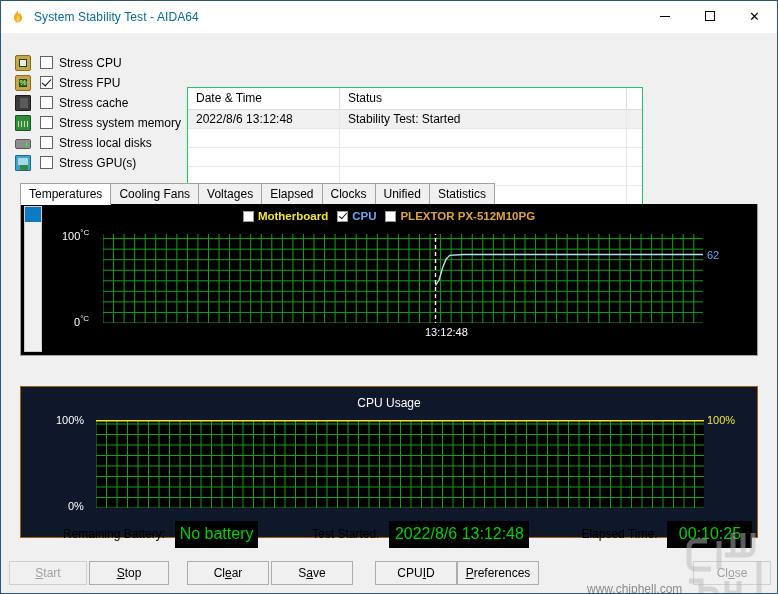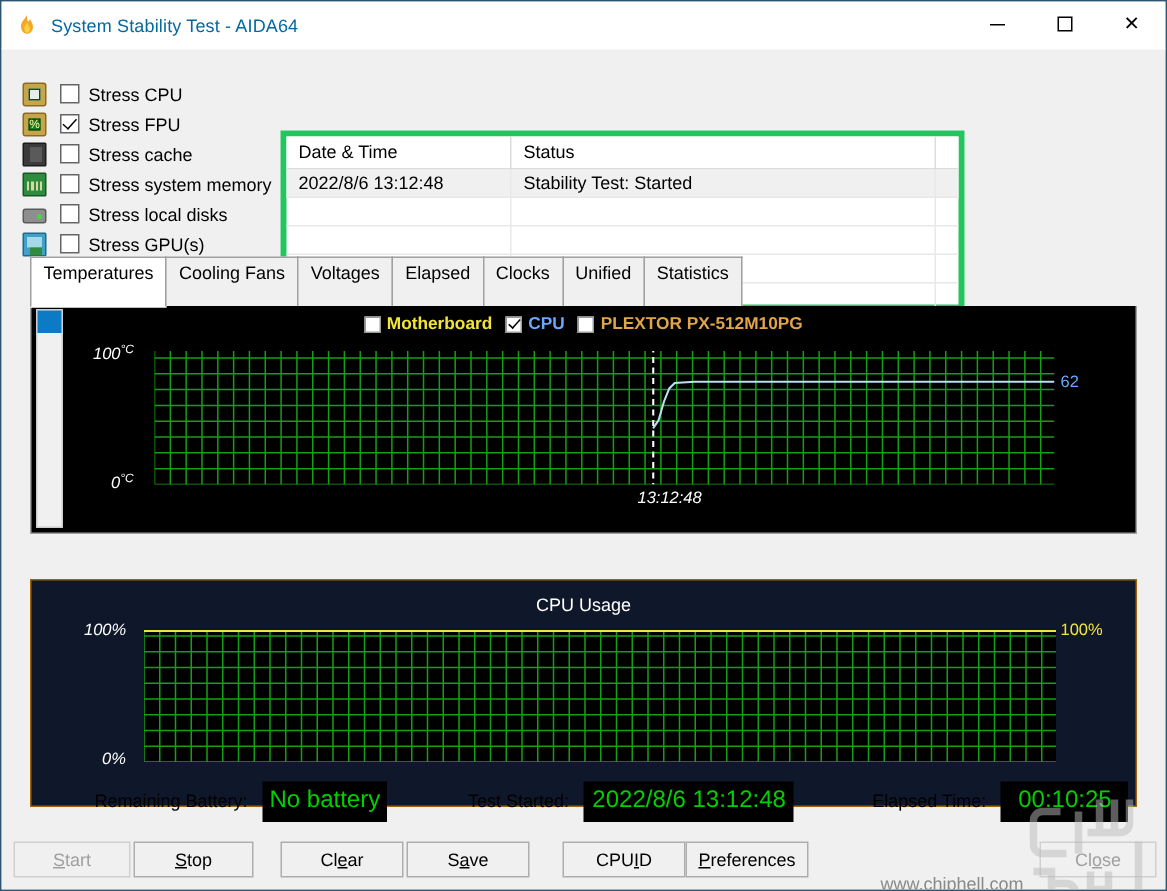--- a/index.html
+++ b/index.html
@@ -87,21 +87,21 @@
   .ic-disk::after{content:"";position:absolute;right:2px;top:3px;width:3px;height:3px;background:#3ddd3d;}
   .ic-gpu{background:#3fa0c8;border:1px solid #1d6a8c;border-radius:1px;}
   .ic-gpu::after{content:"";position:absolute;left:2px;top:2px;right:2px;bottom:5px;background:#a6d8ea;}
   .ic-gpu::before{content:"";position:absolute;left:4px;bottom:0px;width:8px;height:5px;background:#2f8c3f;z-index:2;}
 
   
   .logtable {
     position: absolute; left: 186px; top: 54px;
     width: 456px; height: 120px;
     background: #ffffff;
-    border: 4px solid #22c55e;
+    border: 1px solid #22c55e;
   }
   .log-head { display: flex; height: 22px; background: #ffffff; border-bottom: 1px solid #dcdcdc;}
   .log-th {
     font-size: 12px; color: #000; padding: 3px 0 0 8px;
     border-right: 1px solid #dcdcdc; height: 22px;
   }
   .log-th.c1 { width: 152px; }
   .log-th.c2 { width: 287px; }
   .log-th.c3 { width: 15px; border-right: none; padding-left: 0; }
   .log-row { display: flex; height: 19px; }
@@ -118,21 +118,21 @@
 
   
   .tabstrip {
     position: absolute; left: 19px; top: 150px;
     width: 738px; height: 22px;
     display: flex; align-items: flex-end;
   }
   .tab {
     font-size: 12px; color: #000;
     padding: 3px 8px 3px 8px;
-    height: 34px;
+    height: 22px;
     background: #f0f0f0;
     border: 1px solid #a0a0a0;
     border-bottom: none;
     margin-right: -1px;
     cursor: default;
     white-space: nowrap;
   }
   .tab.active {
     background: #ffffff;
     border-bottom: 1px solid #ffffff;
@@ -172,21 +172,21 @@
     width: 3px; height: 7px;
     border: solid #000; border-width: 0 1.4px 1.4px 0;
     transform: rotate(42deg);
   }
 
   .plot {
     position: absolute;
     background: #000;
   }
   .axis-label {
-    position: absolute; color: #ffffff; font-size: 11px; white-space: nowrap; font-style: italic;
+    position: absolute; color: #ffffff; font-size: 11px; white-space: nowrap;
   }
   .axis-label .deg { font-size: 8px; vertical-align: super; }
   .val-label { position: absolute; font-size: 11px; white-space: nowrap; }
 
   
   .cpu-panel {
     position: absolute; left: 19px; top: 353px;
     width: 738px; height: 152px;
     background: #0f172a;
     border: 1px solid #a16207;

